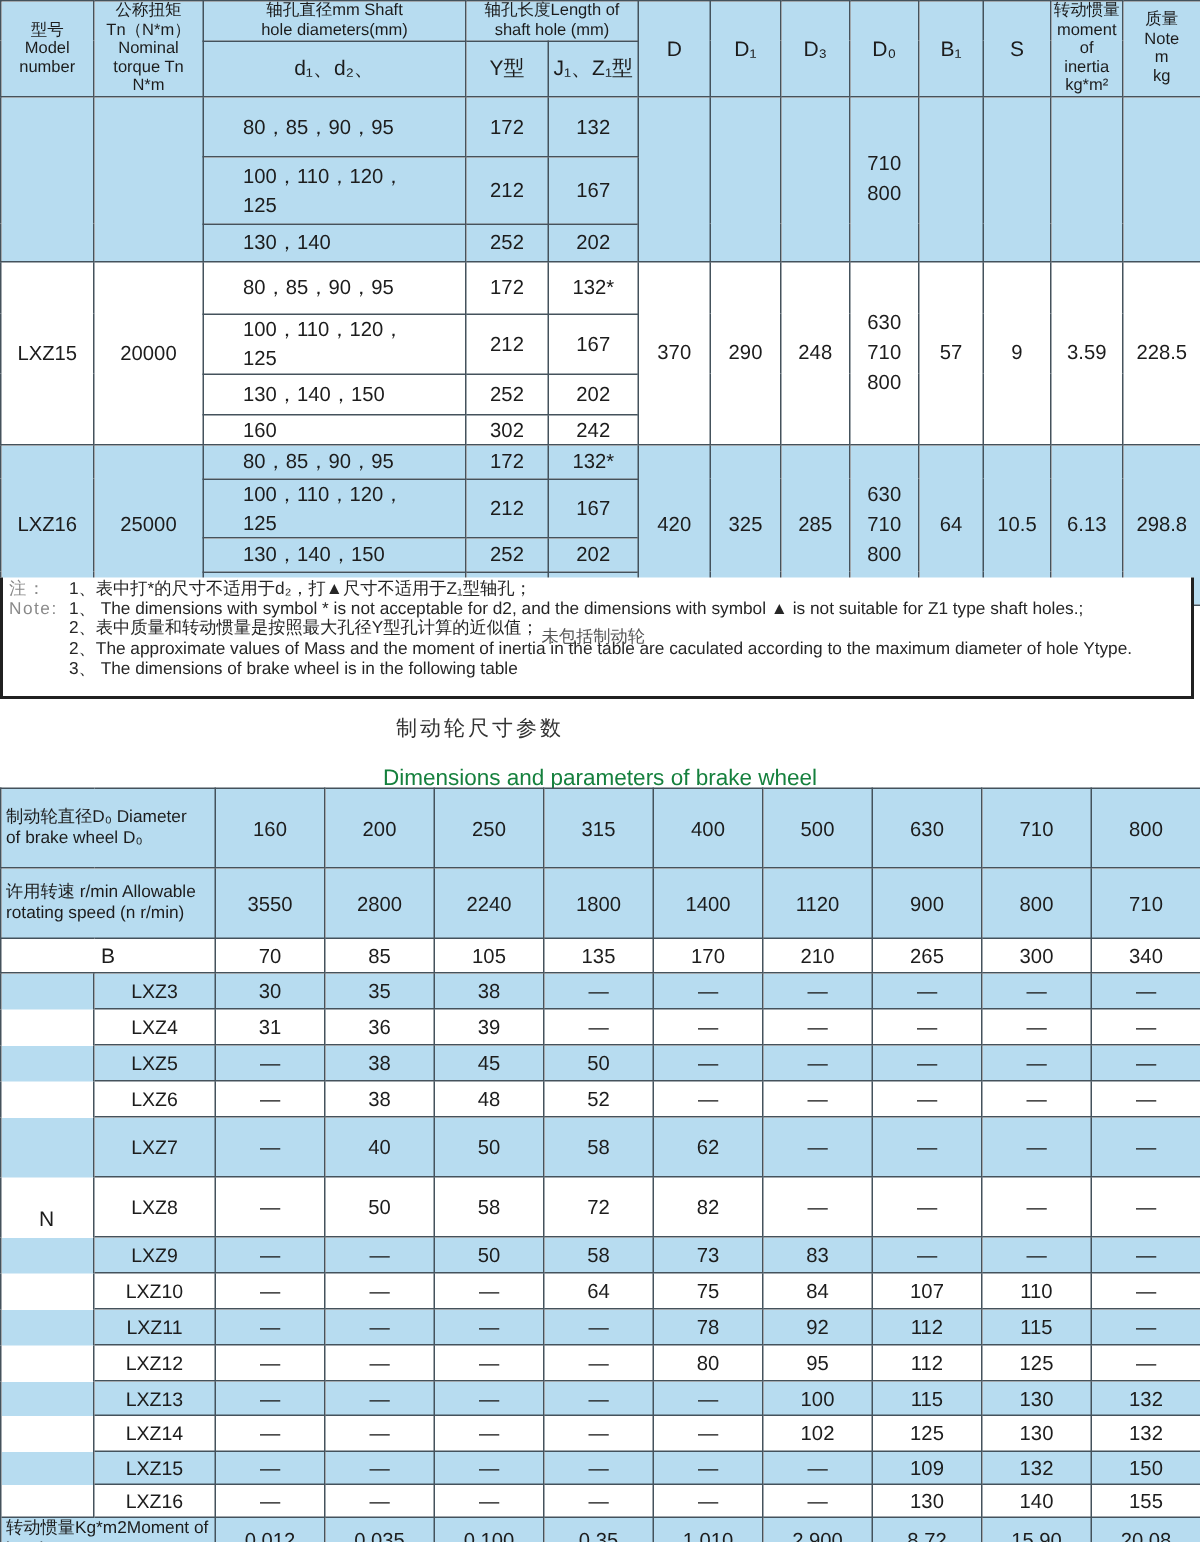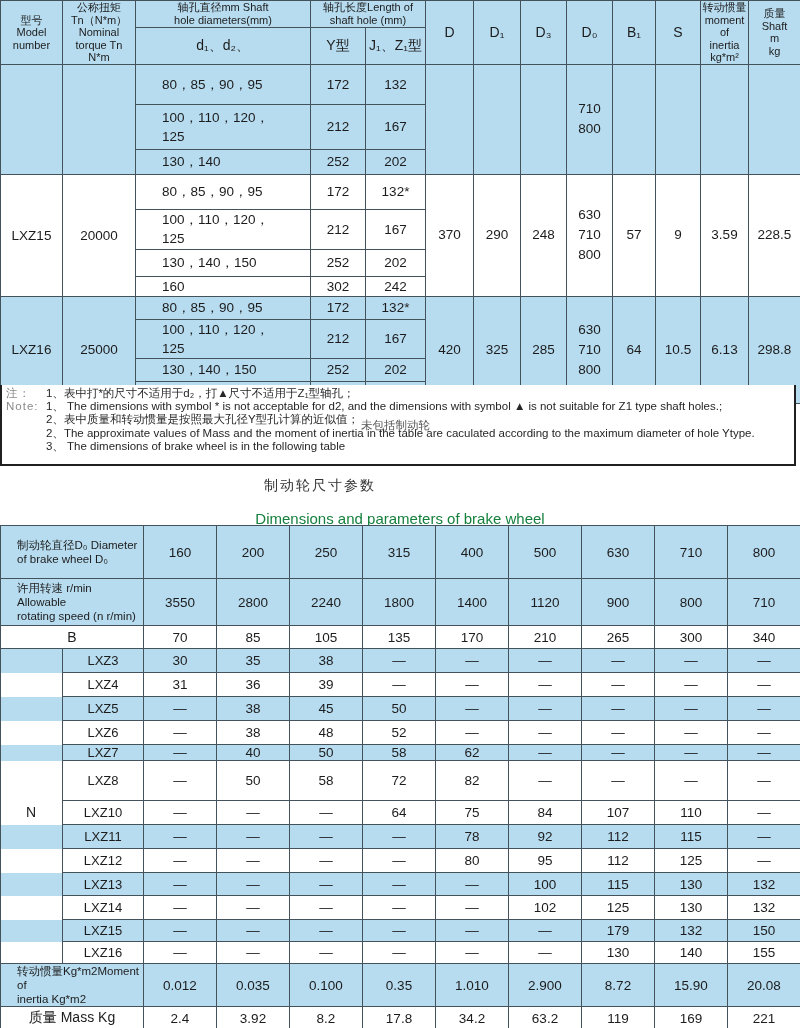--- a/index.html
+++ b/index.html
@@ -23,21 +23,21 @@
   .note-line{display:flex;font-size:11.5px;line-height:13.2px;color:#262626;white-space:nowrap;}
   .note-label{width:40px;flex:0 0 40px;color:#8a8a8a;letter-spacing:1px;}
   .note-overlay{position:relative;top:6px;color:#555555;margin-left:2px;}
   
   .title-cn{position:absolute;top:477px;left:0;width:640px;text-align:center;
             font-size:14px;color:#333333;letter-spacing:2px;}
   .title-en{position:absolute;top:510px;left:0;width:800px;text-align:center;
             font-size:15px;color:#15803d;}
   
   #brake-table{position:absolute;top:525px;left:0;}
-  #brake-table td.lbl{font-size:11.5px;line-height:14px;text-align:left;padding-left:16px;white-space:pre-line;}
+  #brake-table td.lbl{font-size:11.5px;line-height:14px;text-align:left;padding-left:3px;white-space:pre-line;}
   #brake-table td.lbl-center{font-size:14px;}
   #brake-table td.ncol{border-top:none;border-bottom:none;}
   #brake-table td.model{font-size:13px;}
   #n-overlay{position:absolute;top:804px;left:0;width:62px;text-align:center;
              font-size:14px;color:#1c1c1c;pointer-events:none;}
 </style>
 </head>
 <body>
 
 <div class="page">
@@ -77,21 +77,21 @@
         <td class="sym" rowspan="2">D₃</td>
         <td class="sym" rowspan="2">D₀</td>
         <td class="sym" rowspan="2">B₁</td>
         <td class="sym" rowspan="2">S</td>
         <td class="hdr" rowspan="2">转动惯量
 moment
 of
 inertia
 kg*m²</td>
         <td class="hdr" rowspan="2">质量
-Shaft
+Note
 m
 kg</td>
       </tr>
       <tr style="height:36px">
         <td class="sym">d₁、d₂、</td>
         <td class="sym">Y型</td>
         <td class="sym">J₁、Z₁型</td>
       </tr>
     </thead>
     <tbody id="coupling-body">
@@ -316,21 +316,21 @@
           <td>—</td>
           <td>38</td>
           <td>48</td>
           <td>52</td>
           <td>—</td>
           <td>—</td>
           <td>—</td>
           <td>—</td>
           <td>—</td>
         </tr>
-        <tr class="blue" style="height: 16px;">
+        <tr class="blue" style="height: 40px;">
           <td class="ncol"></td>
           <td class="model">LXZ7</td>
           <td>—</td>
           <td>40</td>
           <td>50</td>
           <td>58</td>
           <td>62</td>
           <td>—</td>
           <td>—</td>
           <td>—</td>
@@ -338,20 +338,33 @@
         </tr>
         <tr class="white" style="height: 40px;">
           <td class="ncol"></td>
           <td class="model">LXZ8</td>
           <td>—</td>
           <td>50</td>
           <td>58</td>
           <td>72</td>
           <td>82</td>
           <td>—</td>
+          <td>—</td>
+          <td>—</td>
+          <td>—</td>
+        </tr>
+        <tr class="blue" style="height: 24px;">
+          <td class="ncol"></td>
+          <td class="model">LXZ9</td>
+          <td>—</td>
+          <td>—</td>
+          <td>50</td>
+          <td>58</td>
+          <td>73</td>
+          <td>83</td>
           <td>—</td>
           <td>—</td>
           <td>—</td>
         </tr>
         <tr class="white" style="height: 24px;">
           <td class="ncol"></td>
           <td class="model">LXZ10</td>
           <td>—</td>
           <td>—</td>
           <td>—</td>
@@ -416,21 +429,21 @@
         </tr>
         <tr class="blue" style="height: 22px;">
           <td class="ncol"></td>
           <td class="model">LXZ15</td>
           <td>—</td>
           <td>—</td>
           <td>—</td>
           <td>—</td>
           <td>—</td>
           <td>—</td>
-          <td>179</td>
+          <td>109</td>
           <td>132</td>
           <td>150</td>
         </tr>
         <tr class="white" style="height: 22px;">
           <td class="ncol"></td>
           <td class="model">LXZ16</td>
           <td>—</td>
           <td>—</td>
           <td>—</td>
           <td>—</td>

